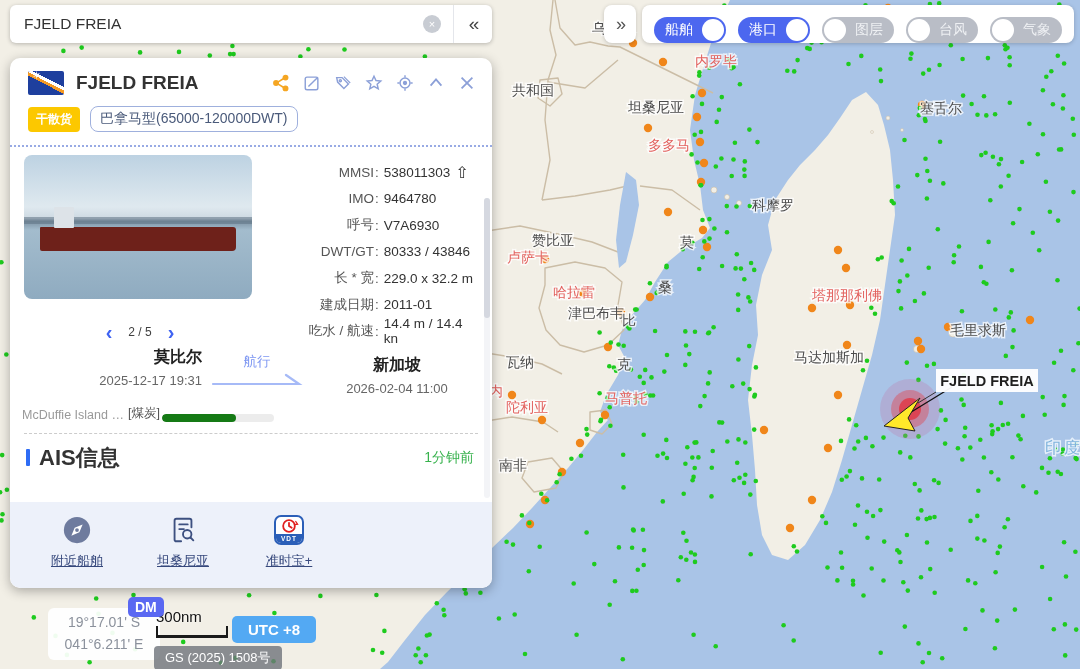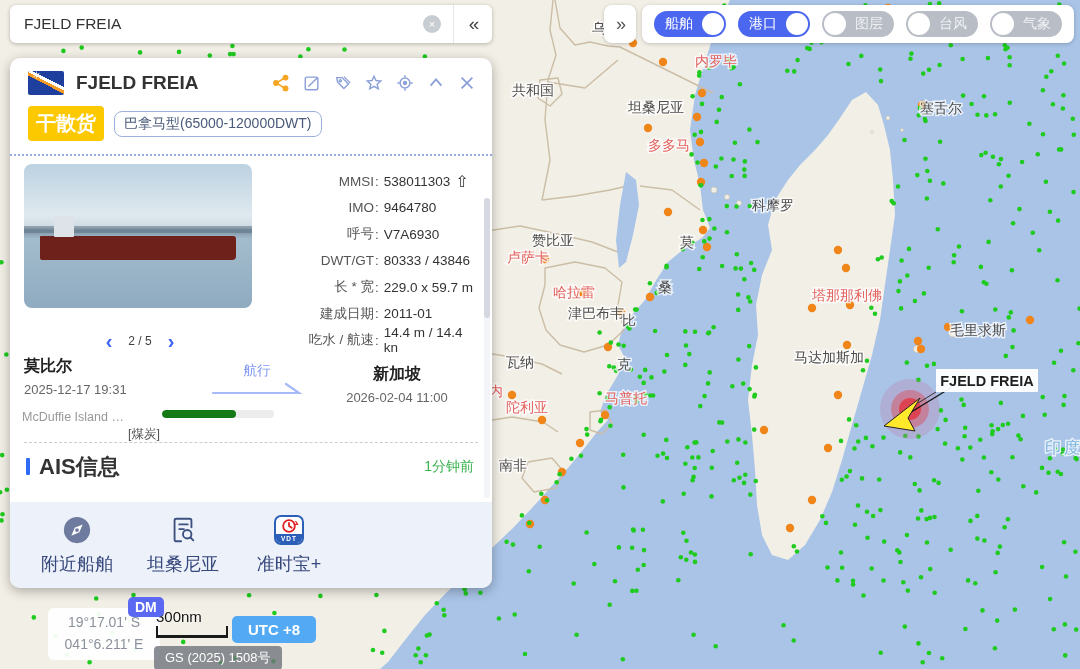--- a/index.html
+++ b/index.html
@@ -28,21 +28,21 @@
       box-shadow:0 3px 12px rgba(0,0,0,.3);z-index:20;overflow:hidden;}
   .panel-header{display:flex;align-items:center;padding:13px 16px 0 18px;}
   .flag{width:36px;height:24px;border-radius:2px;background:#1e3f9e;position:relative;overflow:hidden;flex:0 0 auto;}
   .flag::before{content:"";position:absolute;inset:0;
       background:linear-gradient(27deg,transparent 46%,#f59a23 46%,#f59a23 54%,#fff 54%,#fff 62%,transparent 62%);}
   .flag::after{content:"✶";position:absolute;left:4px;top:-2px;color:#fff;font-size:11px;}
   .panel-title{font-size:19px;font-weight:bold;color:#333;margin-left:12px;flex:1;}
   .header-icons{display:flex;gap:13px;align-items:center;}
   .hicon{width:18px;height:18px;cursor:pointer;}
   .badges-row{display:flex;gap:10px;align-items:center;padding:11px 18px 0 18px;}
-  .cargo-badge{background:#fcc800;color:#fff;font-size:20px;font-weight:bold;padding:4px 8px;border-radius:4px;}
+  .cargo-badge{background:#fcc800;color:#fff;font-size:12px;font-weight:bold;padding:4px 8px;border-radius:4px;}
   .type-box{border:1px solid #9fb0dd;color:#4a5a7a;font-size:14px;padding:3px 9px;border-radius:8px;}
   .dotted-sep{margin-top:13px;border-top:2px dotted #98aae4;}
   .tabs{display:flex;gap:30px;padding:10px 20px 12px 20px;background:#fbfcff;}
   .tab{font-size:15.5px;color:#8e9ab8;position:relative;cursor:pointer;padding-bottom:4px;}
   .tab.active{color:#5b76f5;}
   .tab.active::after{content:"";position:absolute;left:50%;transform:translateX(-50%);bottom:-4px;width:34px;height:5px;
       border-radius:3px;background:#7186f2;}
 
   .panel-content{padding:8px 14px 0 14px;display:flex;}
   .photo-col{width:232px;flex:0 0 auto;}
@@ -56,56 +56,56 @@
   .car-count{color:#404040;font-size:12px;}
 
   .details-col{flex:1;padding:4px 4px 0 10px;}
   .drow{display:flex;font-size:13.5px;height:26.5px;align-items:center;}
   .dlabel{width:108px;text-align:right;color:#555;flex:0 0 auto;}
   .dcolon{color:#555;margin:0 5px 0 1px;}
   .dvalue{color:#333;}
   .mmsi-link{font-size:16px;color:#333;margin-left:5px;cursor:pointer;}
 
   .voyage{position:relative;display:flex;padding:2px 10px 0 14px;height:78px;}
-  .v-left{width:178px;text-align:left;flex:0 0 auto;}
+  .v-left{width:178px;text-align:right;flex:0 0 auto;}
   .v-mid{width:110px;text-align:center;flex:0 0 auto;padding-top:6px;}
   .v-right{flex:1;text-align:center;padding-top:8px;}
   .port-name{font-size:16px;font-weight:bold;color:#222;}
   .port-time{font-size:13px;color:#666;margin-top:5px;}
   .v-status{font-size:13.5px;color:#7e97f2;}
-  .v-detail{position:absolute;left:12px;top:56px;display:flex;align-items:flex-start;white-space:nowrap;font-size:12.5px;}
+  .v-detail{position:absolute;left:12px;top:56px;display:flex;align-items:flex-end;white-space:nowrap;font-size:12.5px;}
   .v-detail .berth{color:#999;}
-  .v-detail .cargo{color:#555;margin:16px 2px 0 4px;}
+  .v-detail .cargo{color:#555;margin:4px 2px 0 4px;}
   .progress-track{width:112px;height:8px;border-radius:4px;background:#ececec;overflow:hidden;}
   .progress-fill{height:100%;background:#157a15;border-radius:4px;}
 
   .dashed-sep{margin:8px 14px 0 14px;border-top:1px dashed #ccc;}
   .ais-row{display:flex;align-items:center;padding:9px 18px 0 16px;}
   .ais-bar{width:4px;height:17px;background:#2e6cf5;border-radius:1px;margin-right:9px;}
   .ais-title{font-size:22px;font-weight:bold;color:#333;flex:1;}
   .ais-updated{font-size:14px;color:#37b24d;}
 
   .panel-toolbar{position:absolute;left:0;right:0;bottom:0;height:86px;background:#edf1fa;border-radius:0 0 10px 10px;
       display:flex;gap:44px;padding:13px 0 0 36px;box-sizing:border-box;}
   .tool-item{display:flex;flex-direction:column;align-items:center;gap:7px;cursor:pointer;width:62px;}
-  .tool-item .label{font-size:18px;color:#36487c;white-space:nowrap;}
+  .tool-item .label{font-size:13px;color:#36487c;white-space:nowrap;text-decoration:underline;}
   .vdt-box{width:30px;height:30px;border:2px solid #2b5fb8;border-radius:7px;background:#fff;position:relative;
       box-sizing:border-box;overflow:hidden;}
   .vdt-banner{position:absolute;left:0;right:0;bottom:0;height:9px;background:#2b5fb8;color:#fff;font-size:6.5px;
       text-align:center;line-height:9px;letter-spacing:1px;font-weight:bold;}
 
   .panel-scrollbar{position:absolute;right:2px;top:140px;width:6px;height:300px;background:#f3f4f7;border-radius:3px;}
   .panel-scrollthumb{position:absolute;top:0;width:6px;height:120px;background:#d5d8e0;border-radius:3px;cursor:grab;}
 
   
   .toggles-wrap{position:absolute;top:5px;right:6px;display:flex;gap:6px;z-index:30;align-items:stretch;}
   .expand-btn{width:32px;background:#fff;border-radius:8px;box-shadow:0 1px 4px rgba(0,0,0,.2);display:flex;
       align-items:center;justify-content:center;font-size:18px;color:#555;cursor:pointer;letter-spacing:-2px;}
   .toggle-bar{background:#fff;border-radius:8px;box-shadow:0 1px 4px rgba(0,0,0,.2);display:flex;gap:12px;
-      align-items:center;padding:0 12px;height:38px;}
+      align-items:flex-end;padding:0 12px;height:38px;}
   .toggle{position:relative;width:72px;height:26px;border-radius:13px;background:#b9bdc6;cursor:pointer;flex:0 0 auto;}
   .toggle .knob{position:absolute;top:2px;left:2px;width:22px;height:22px;border-radius:50%;background:#fff;}
   .toggle .tlabel{position:absolute;top:4px;right:11px;font-size:14px;color:#eef0f3;}
   .toggle.on{background:#4c67ef;}
   .toggle.on .knob{left:auto;right:2px;}
   .toggle.on .tlabel{right:auto;left:11px;color:#fff;}
 
   
   .coord-box{position:absolute;left:8px;top:608px;width:112px;height:52px;background:rgba(255,255,255,.93);
       border-radius:6px;color:#8b919c;font-size:14px;display:flex;flex-direction:column;justify-content:center;
@@ -861,21 +861,21 @@
           <span class="dvalue">V7A6930</span>
           </div>
         <div class="drow">
           <span class="dlabel">DWT/GT</span>
             <span class="dcolon">:</span>
           <span class="dvalue">80333 / 43846</span>
           </div>
         <div class="drow">
           <span class="dlabel">长 * 宽</span>
             <span class="dcolon">:</span>
-          <span class="dvalue">229.0 x 59.7 m</span>
+          <span class="dvalue">229.0 x 32.2 m</span>
           </div>
         <div class="drow">
           <span class="dlabel">建成日期</span>
             <span class="dcolon">:</span>
           <span class="dvalue">2011-01</span>
           </div>
         <div class="drow">
           <span class="dlabel">吃水 / 航速</span>
             <span class="dcolon">:</span>
           <span class="dvalue">14.4 m / 14.4 kn</span>

